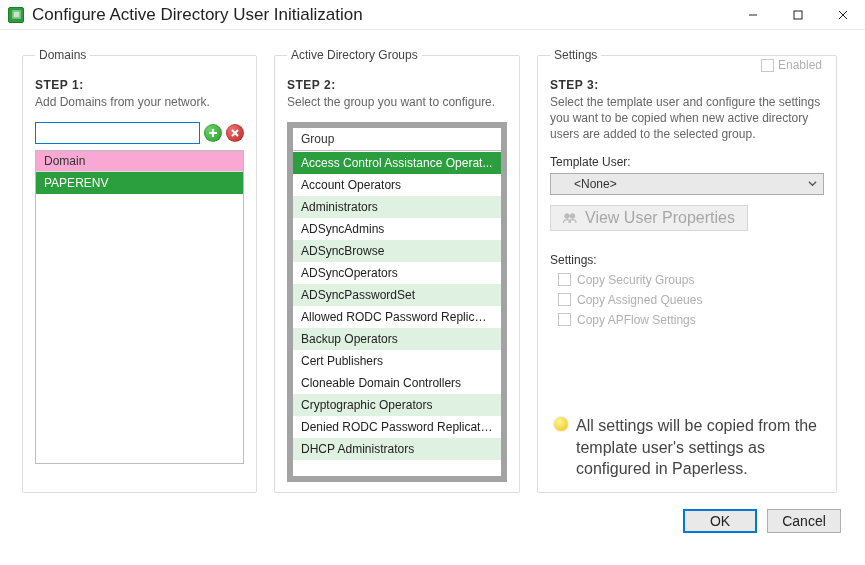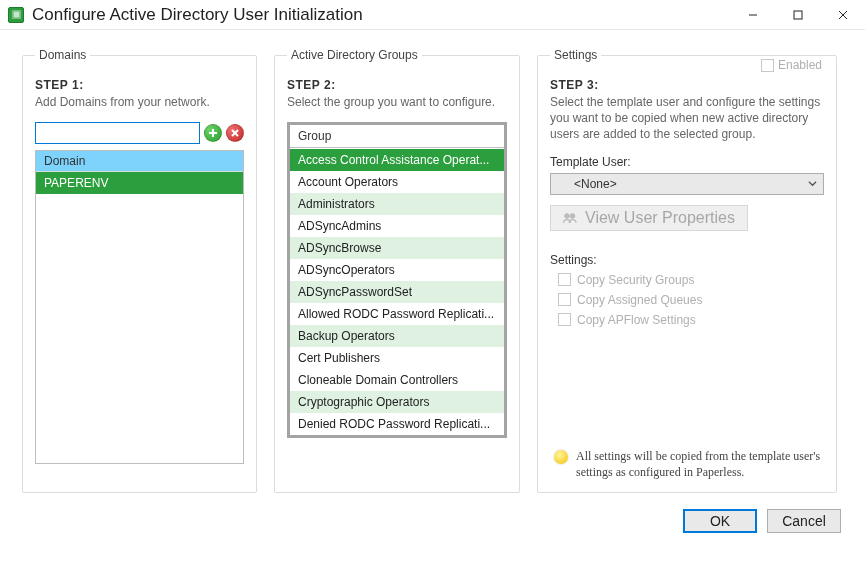--- a/index.html
+++ b/index.html
@@ -91,34 +91,34 @@
   .icon-btn svg { width:10px; height:10px; stroke:#fff; stroke-width:2; fill:none; }
 
   .domain-list {
     border: 1px solid #bdbdbd;
     height: 314px;
     background: #fff;
   }
   .dl-header {
     border-bottom: 1px solid #dcdcdc;
     padding: 3px 8px;
-    background: #7dd3fc;
+    background: #f9a8d4;
     color: #333;
   }
   .dl-row {
     padding: 4px 8px;
     color: #fff;
     background: #2b9e3d;
   }
 
   
   .panel-groups { width: 246px; height: 445px; }
   .group-list {
-    border: 3px solid #a3a3a3;
-    height: 316px;
+    border: 6px solid #a3a3a3;
+    height: 360px;
     position: relative;
   }
   .gl-header {
     border-bottom: 1px solid #c0c0c0;
     padding: 4px 8px;
     background: #fff;
     color: #333;
   }
   .gl-scroll {
     position: absolute;
@@ -183,23 +183,22 @@
   .settings-sub .row {
     display: flex; align-items: center; gap: 6px;
     color: #b0b0b0;
     margin: 6px 0 6px 8px;
   }
   .tip {
     position: absolute;
     bottom: 12px; left: 16px; right: 14px;
     display: flex; gap: 8px;
     color: #444;
-    font-size: 12px;
+    font-size: 16px;
     line-height: 1.35;
-    font-family: Liberation Serif, serif;
   }
   .bulb {
     width: 14px; height: 14px; flex: 0 0 14px;
     border-radius: 50%;
     background: radial-gradient(circle at 40% 35%, #fff59a, #f2c200);
     box-shadow: 0 0 2px rgba(0,0,0,0.25);
     margin-top: 2px;
   }
 
   

